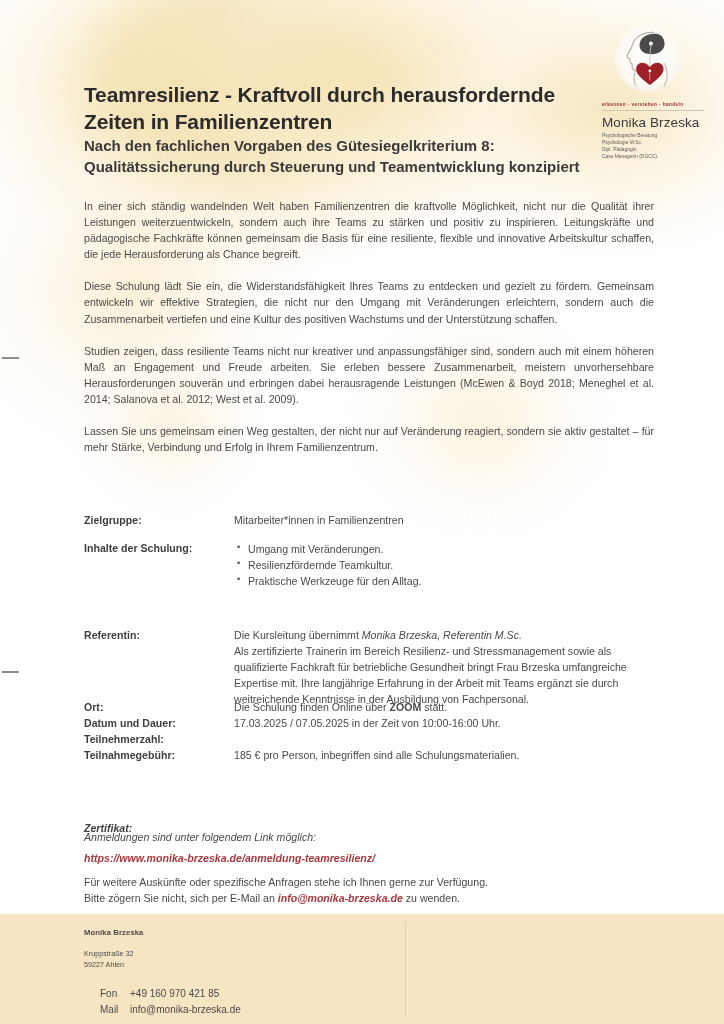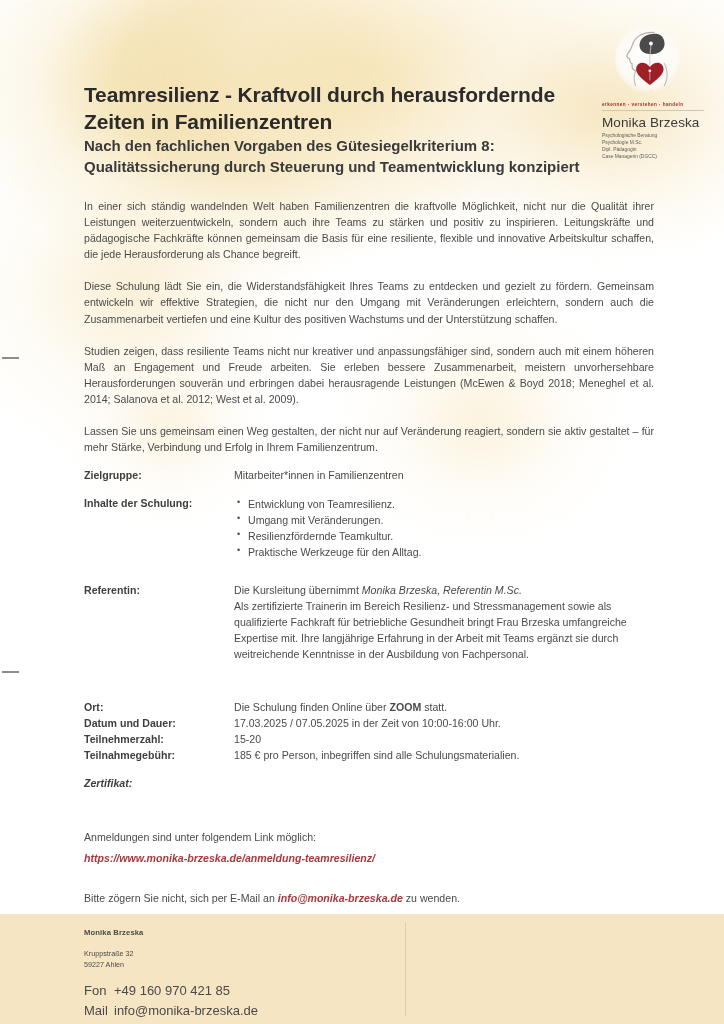--- a/index.html
+++ b/index.html
@@ -190,21 +190,21 @@
   .deflist {
     position: absolute;
     left: 84px;
     width: 580px;
   }
   .defrow {
     display: flex;
     align-items: flex-start;
     margin-bottom: 14px;
   }
-  .defrow.tight { margin-bottom: 0; }
+  .defrow.tight { margin-bottom: 0; margin-top: 45px; }
   .defterm {
     flex: 0 0 150px;
     font-size: 10.6px;
     font-weight: bold;
     color: #3f3f3f;
     line-height: 1.5;
   }
   .defval {
     flex: 1 1 auto;
     font-size: 10.6px;
@@ -245,20 +245,21 @@
     position: absolute;
     left: 84px;
     top: 830px;
     width: 580px;
   }
   .link-block .lead {
     margin: 0 0 2px 0;
     font-size: 10.6px;
     color: #4a4a4a;
     line-height: 1.5;
+    font-style: italic;
   }
   .link-block .url {
     margin: 0;
     font-size: 10.6px;
     font-weight: bold;
     font-style: italic;
     color: #a8383c;
     line-height: 1.5;
     text-decoration: none;
     display: inline-block;
@@ -302,24 +303,24 @@
     margin: 0 0 11px 0;
     letter-spacing: 0.15px;
   }
   .footer-addr {
     font-size: 7.2px;
     color: #4a4a4a;
     line-height: 1.55;
     margin: 0 0 11px 0;
   }
   .footer-contact {
-    font-size: 13px;
+    font-size: 10px;
     color: #4a4a4a;
     line-height: 1.55;
-    margin: 0;
+    margin: 16px;
   }
   .footer-contact .row { display: flex; }
   .footer-contact .lbl { flex: 0 0 30px; }
   .footer-divider {
     position: absolute;
     left: 405px;
     top: 8px;
     width: 1px;
     height: 94px;
     background: #e2cfa6;
@@ -395,21 +396,20 @@
         <div class="defterm">Zielgruppe:</div>
         <div class="defval">Mitarbeiter*innen in Familienzentren</div>
       </div>
     </div>
 
     <div class="deflist blk-inhalte">
       <div class="defrow tight">
         <div class="defterm">Inhalte der Schulung:</div>
         <div class="defval">
           <ul class="bullets">
-            <li>Entwicklung von Teamresilienz.</li>
             <li>Umgang mit Veränderungen.</li>
             <li>Resilienzfördernde Teamkultur.</li>
             <li>Praktische Werkzeuge für den Alltag.</li>
           </ul>
         </div>
       </div>
     </div>
 
     <div class="deflist blk-referentin">
       <div class="defrow tight">
@@ -425,41 +425,40 @@
       <div class="defrow">
         <div class="defterm">Ort:</div>
         <div class="defval"><span>Die Schulung finden Online über </span><span class="bold">ZOOM</span><span> statt.</span></div>
       </div>
       <div class="defrow">
         <div class="defterm">Datum und Dauer:</div>
         <div class="defval">17.03.2025 / 07.05.2025 in der Zeit von 10:00-16:00 Uhr.</div>
       </div>
       <div class="defrow">
         <div class="defterm">Teilnehmerzahl:</div>
-        <div class="defval">15-20</div>
       </div>
       <div class="defrow">
         <div class="defterm">Teilnahmegebühr:</div>
         <div class="defval">185 € pro Person, inbegriffen sind alle Schulungsmaterialien.</div>
       </div>
     </div>
 
     <div class="deflist blk-zertifikat">
       <div class="defrow tight">
         <div class="defterm">Zertifikat:</div>
       </div>
     </div>
 
     <div class="link-block">
       <p class="lead">Anmeldungen sind unter folgendem Link möglich:</p>
       <a class="url" href="#">https://www.monika-brzeska.de/anmeldung-teamresilienz/</a>
     </div>
 
     <div class="closing">
-      <br>
+      <span>Für weitere Auskünfte oder spezifische Anfragen stehe ich Ihnen gerne zur Verfügung.</span><br>
       <span>Bitte zögern Sie nicht, sich per E-Mail an </span><a class="mail" href="#">info@monika-brzeska.de</a><span> zu wenden.</span>
     </div>
 
   </div>
 
   <div class="footer">
     <div class="footer-inner">
       <div class="footer-name">Monika Brzeska</div>
       <div class="footer-addr">
         <div>Kruppstraße 32</div>

